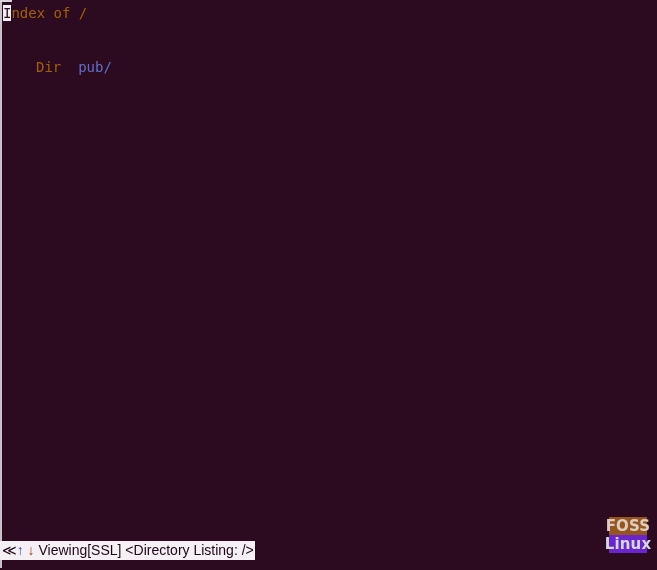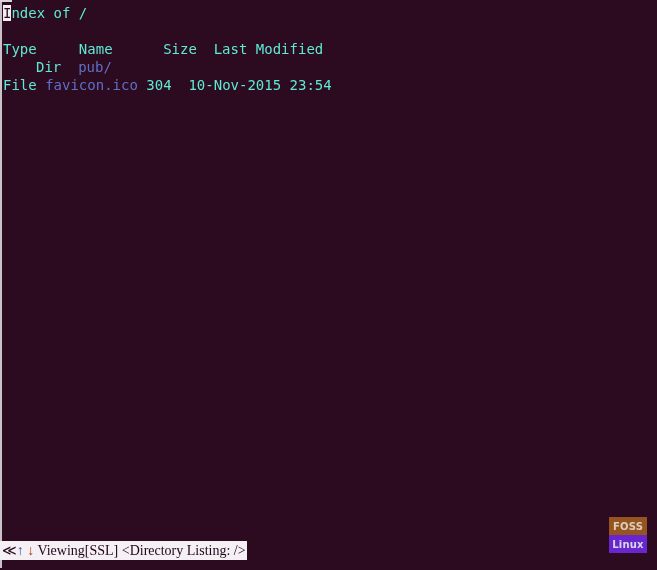--- a/index.html
+++ b/index.html
@@ -72,21 +72,21 @@
   .cursor-block {
     background: #f2eef1;
     color: #2c0a20;
   }
 
   .link {
     color: #5f6fc7;
   }
 
   .plain {
-    color: #5eead4;
+    color: #a16207;
   }
 
   
   #title-line { top: 4px; }
   
   #header-row { top: 40px; }
   #row-dir    { top: 58px; margin-left: 33px; }
   #row-file   { top: 76px; }
 
   
@@ -94,21 +94,21 @@
     position: absolute;
     left: 0;
     bottom: 10px;
     height: 19px;
     line-height: 19px;
     background: #f4f0f3;
     color: #22061a;
     font-size: 14px;
     white-space: pre;
     padding: 0 1px 0 2px;
-    font-family: Liberation Serif, serif;
+    font-family: Liberation Sans, sans-serif;
   }
   #status-bar .arrow-up { color: #3b4fb8; }
   #status-bar .arrow-down { color: #b03a1e; }
 
   
   #watermark {
     position: absolute;
     right: 10px;
     bottom: 17px;
     width: 38px;
@@ -117,21 +117,21 @@
     flex-direction: column;
     opacity: 0.95;
   }
   #watermark .wm-top,
   #watermark .wm-bottom {
     flex: 1 1 50%;
     display: flex;
     align-items: center;
     justify-content: center;
     font-family: "DejaVu Sans", "Liberation Sans", sans-serif;
-    font-size: 10px;
+    font-size: 15px;
     font-weight: bold;
     letter-spacing: 0.2px;
   }
   #watermark .wm-top {
     background: #9c5a1e;
     color: #e6d8c8;
   }
   #watermark .wm-bottom {
     background: #6d28d9;
     color: #dfe2ef;
@@ -143,25 +143,23 @@
 <div id="terminal">
 
   <div class="frame-left"></div>
   <div class="frame-top"></div>
   <div class="frame-bottom"></div>
 
   <div class="screen">
 
     <div class="line" id="title-line"><span class="cursor-block">I</span><span class="plain">ndex of /</span></div>
 
-    <div class="line" id="header-row"><span class="plain cell" style="width:9ch">Type</span><span class="plain cell" style="width:10ch">Name</span><span class="plain cell" style="width:6ch">Size</span><span class="plain cell">Last Modified</span></div>
 
     <div class="line" id="row-dir"><span class="plain cell" style="width:5ch">Dir</span><span class="link">pub/</span></div>
 
-    <div class="line" id="row-file"><span class="plain cell" style="width:5ch">File</span><span class="link cell" style="width:12ch">favicon.ico</span><span class="plain cell" style="width:5ch">304</span><span class="plain">10-Nov-2015 23:54</span></div>
 
   </div>
 
   <div id="status-bar"><span>≪</span><span class="arrow-up">↑</span><span> </span><span class="arrow-down">↓</span><span> </span><span>Viewing</span><span>[SSL]</span><span> </span><span>&lt;Directory Listing: /&gt;</span></div>
 
   <div id="watermark">
     <div class="wm-top">FOSS</div>
     <div class="wm-bottom">Linux</div>
   </div>
 

